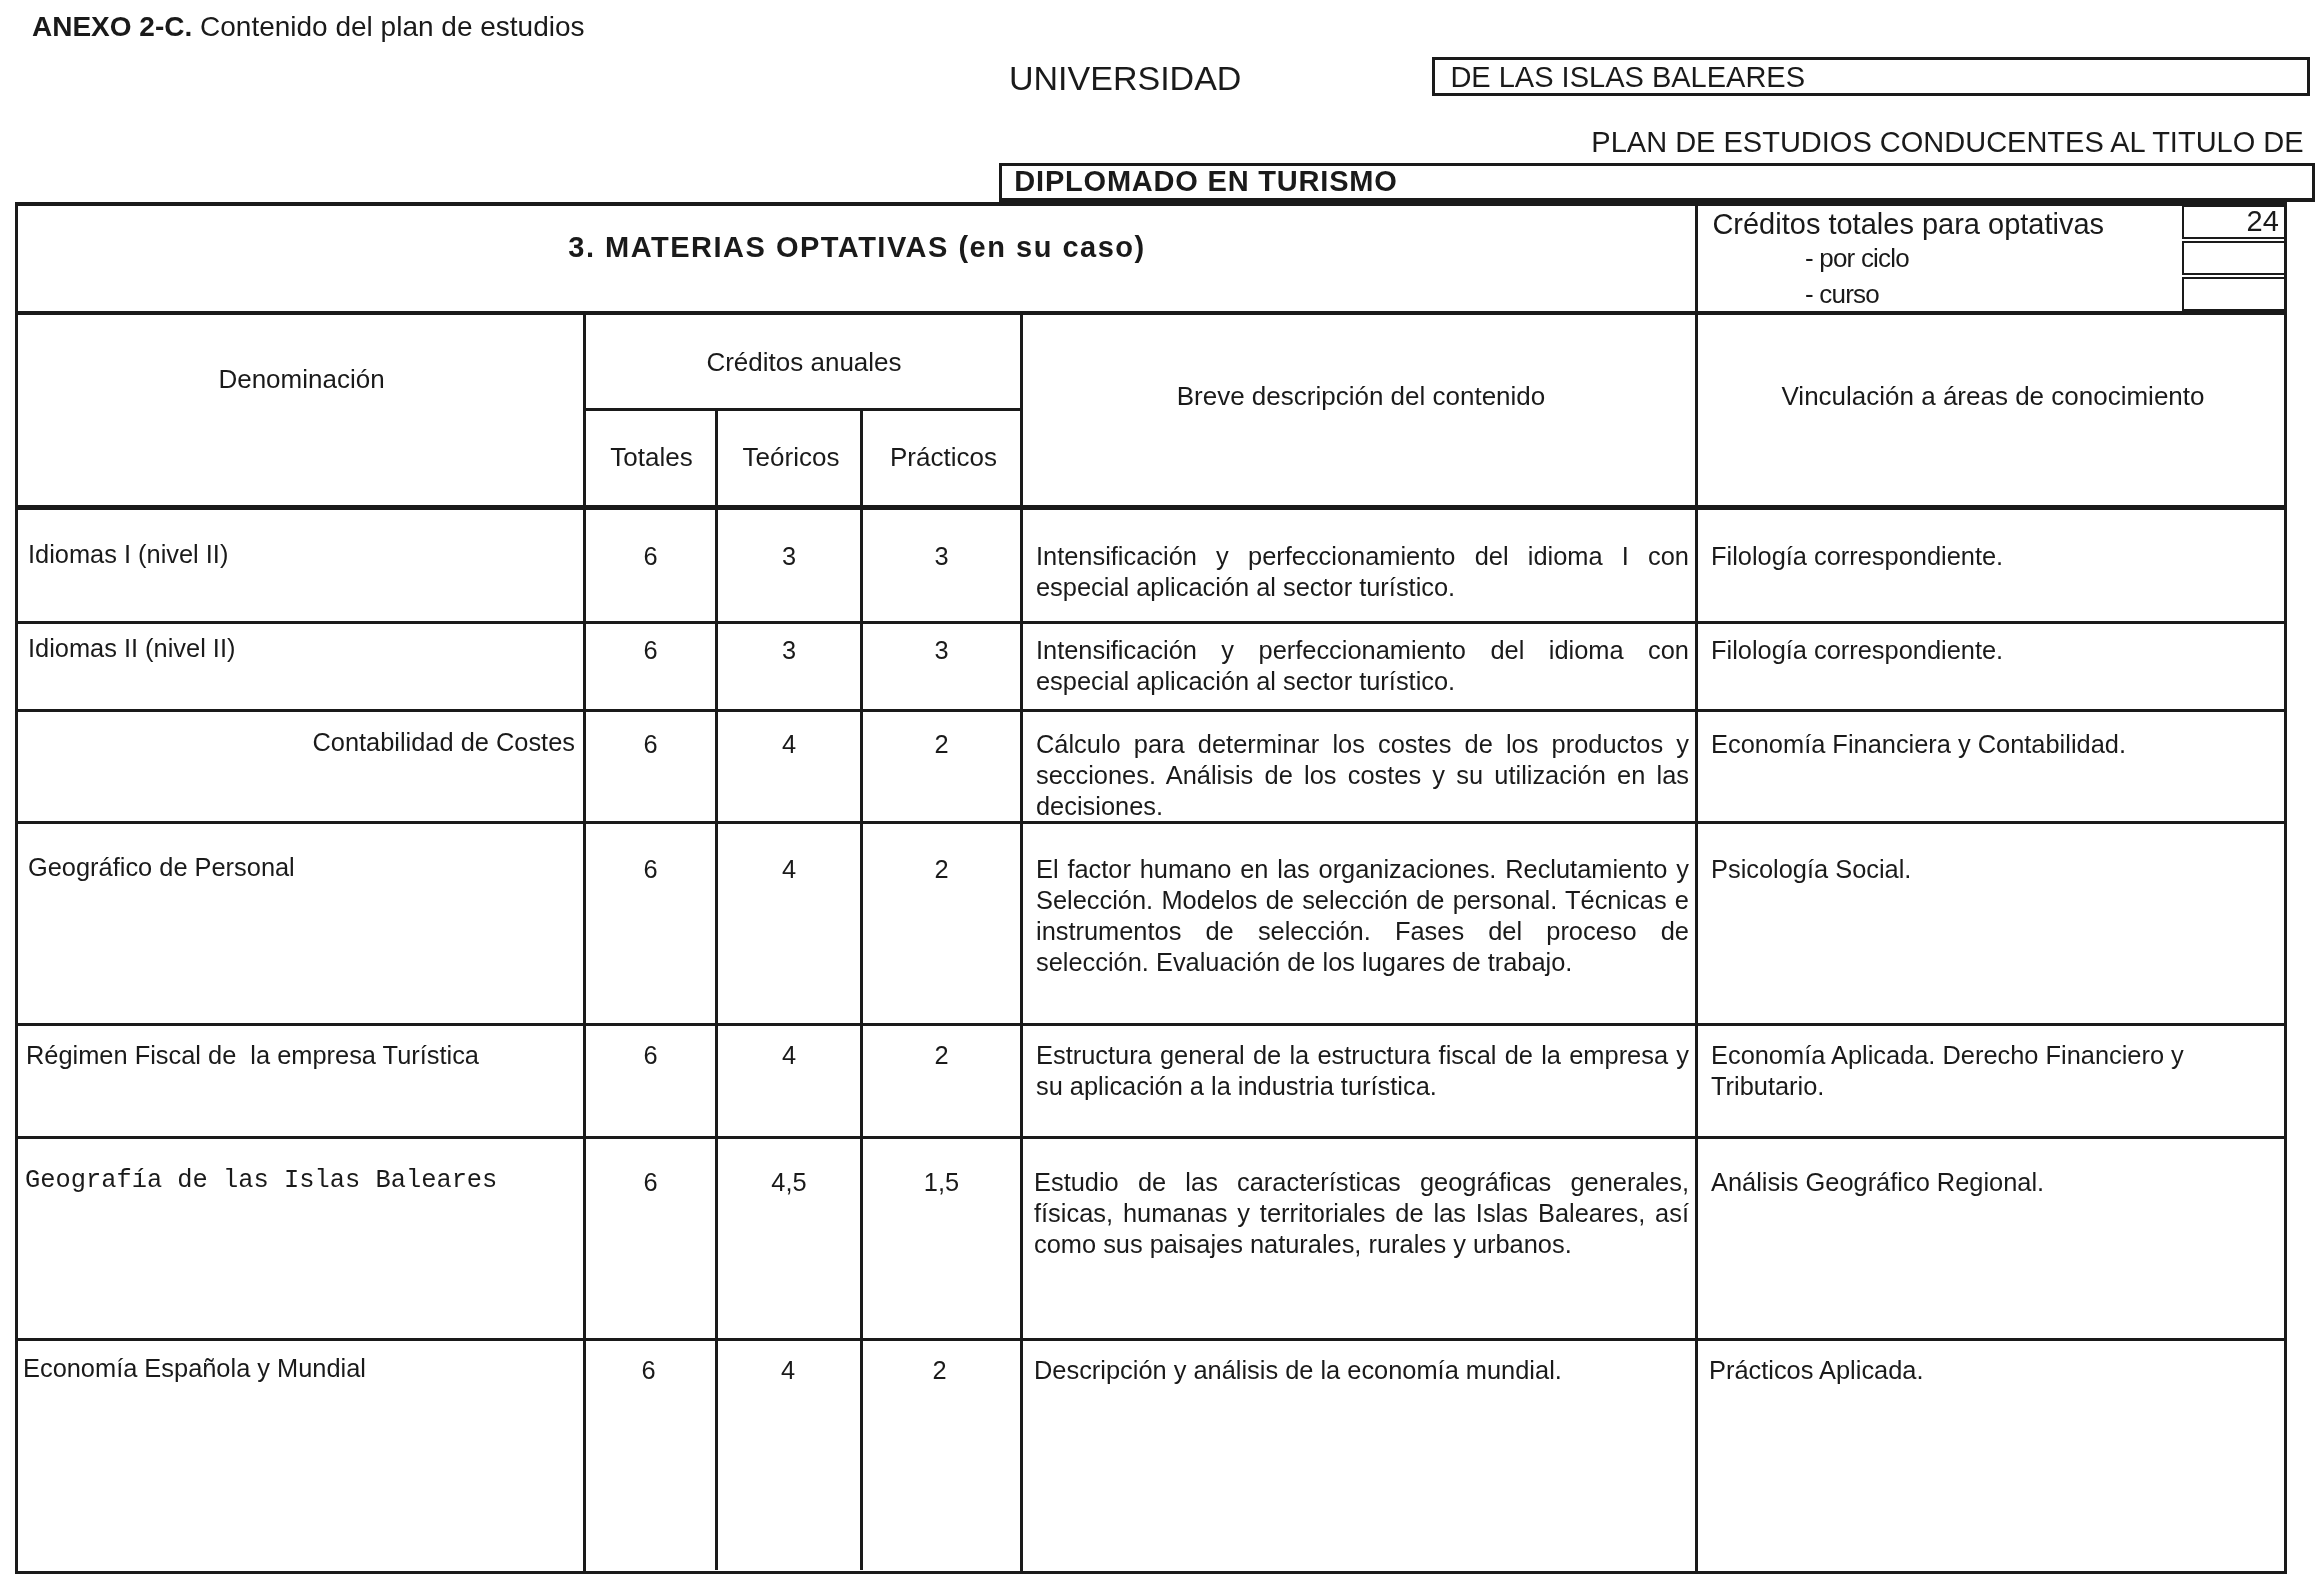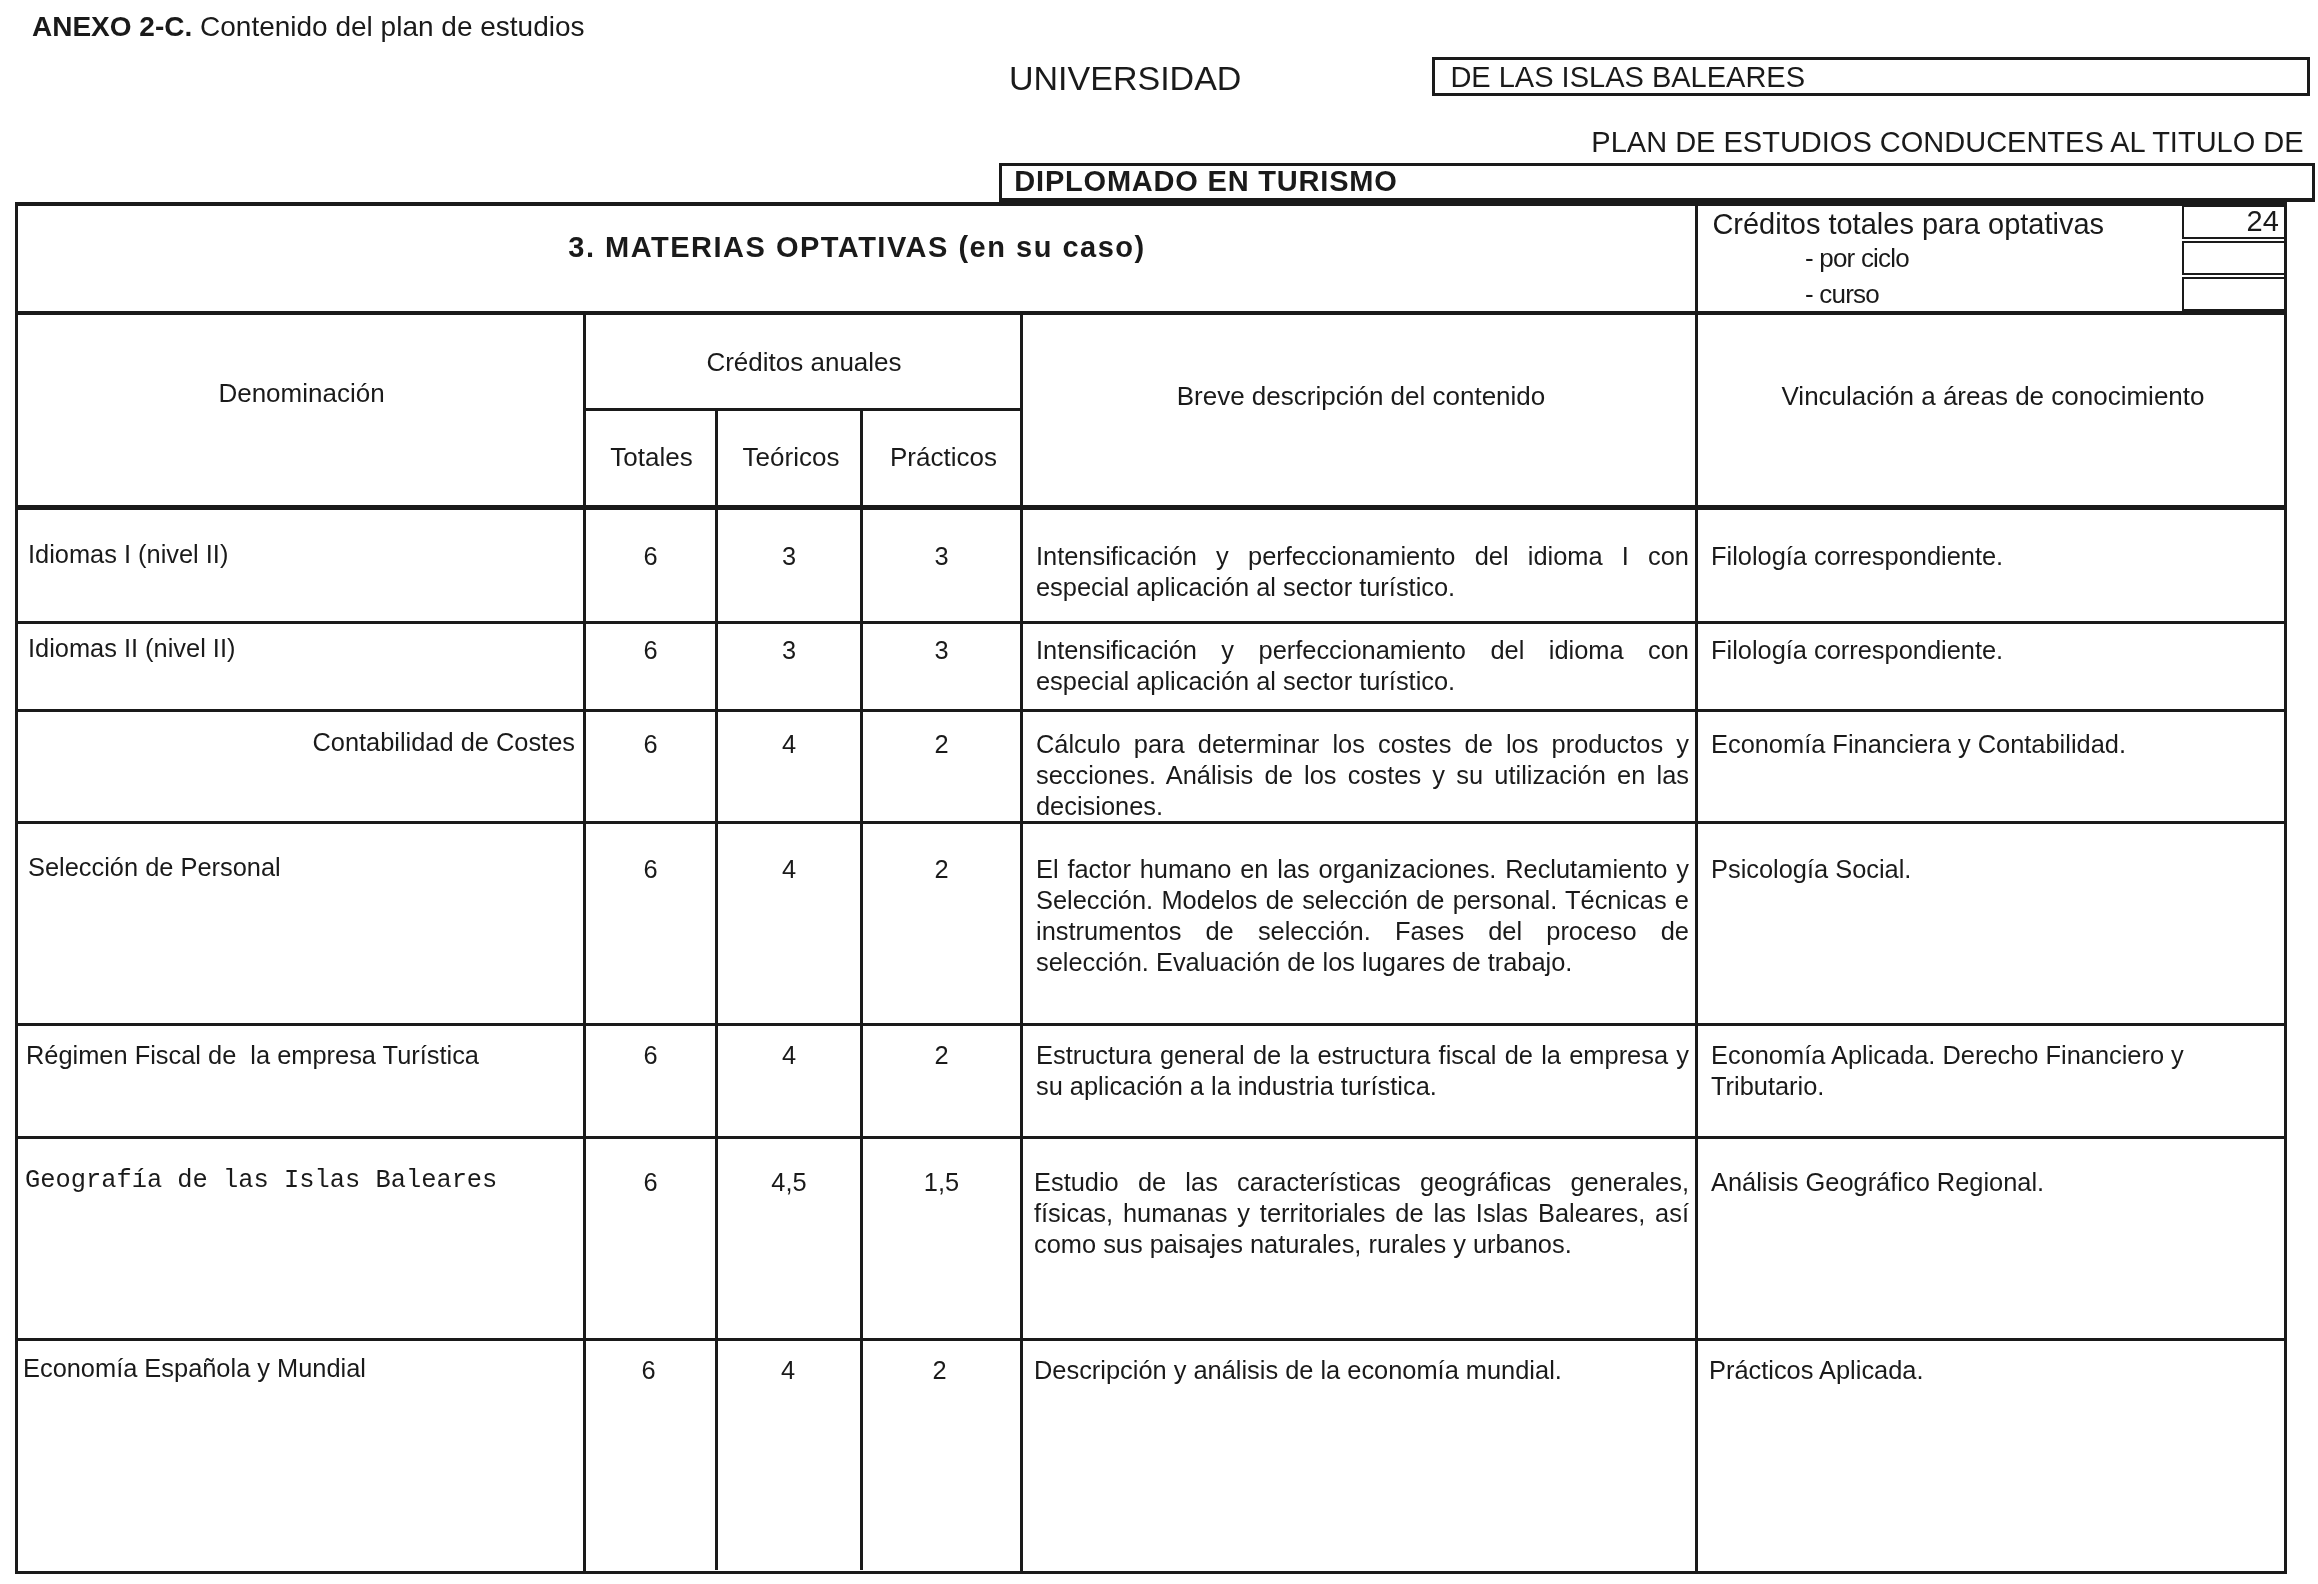--- a/index.html
+++ b/index.html
@@ -46,21 +46,21 @@
   <div class="cred-line" style="top:4.6px;">Créditos totales para optativas</div>
   <div class="cred-line" style="top:40px;left:108px;font-size:26px;letter-spacing:-0.8px;">- por ciclo</div>
   <div class="cred-line" style="top:76px;left:108px;font-size:26px;letter-spacing:-0.8px;">- curso</div>
 </div>
 <div class="cred-val" style="top:205px;padding-left:10px;">24</div>
 <div class="cred-val" style="top:241px;"></div>
 <div class="cred-val" style="top:277px;"></div>
 
 <div class="hline" style="left:15.4px;top:311px;width:2272px;height:3.9px;"></div>
 
-<div class="colhead" style="left:18.5px;top:378px;width:566px;">Denominación</div>
+<div class="colhead" style="left:18.5px;top:364px;width:566px;">Denominación</div>
 <div class="colhead" style="left:586px;top:347px;width:436px;">Créditos anuales</div>
 <div class="colhead" style="left:586px;top:442px;width:131px;">Totales</div>
 <div class="colhead" style="left:720px;top:442px;width:142px;">Teóricos</div>
 <div class="colhead" style="left:865px;top:442px;width:157px;">Prácticos</div>
 <div class="colhead" style="left:1025px;top:381px;width:672px;">Breve descripción del contenido</div>
 <div class="colhead" style="left:1700px;top:381px;width:586px;">Vinculación a áreas de conocimiento</div>
 
 <div class="hline" style="left:584px;top:408px;width:439px;"></div>
 <div class="hline" style="left:15.4px;top:505px;width:2272px;height:4.6px;"></div>
 
@@ -98,21 +98,21 @@
 <div>
   <div class="cell" style="left:28px;top:727px;width:547px;text-align:right;">Contabilidad de Costes</div>
   <div class="cell num" style="left:586px;top:729px;width:129px;">6</div>
   <div class="cell num" style="left:718px;top:729px;width:142px;">4</div>
   <div class="cell num" style="left:863px;top:729px;width:157px;">2</div>
   <div class="cell desc" style="left:1036px;top:729px;width:653px;">Cálculo para determinar los costes de los productos y secciones. Análisis de los costes y su utilización en las decisiones.</div>
   <div class="cell" style="left:1711px;top:729px;width:563px;">Economía Financiera y Contabilidad.</div>
 </div>
 
 <div>
-  <div class="cell" style="left:28px;top:852px;width:547px;">Selección de Personal</div>
+  <div class="cell" style="left:28px;top:852px;width:547px;">Geográfico de Personal</div>
   <div class="cell num" style="left:586px;top:854px;width:129px;">6</div>
   <div class="cell num" style="left:718px;top:854px;width:142px;">4</div>
   <div class="cell num" style="left:863px;top:854px;width:157px;">2</div>
   <div class="cell desc" style="left:1036px;top:854px;width:653px;">El factor humano en las organizaciones. Reclutamiento y Selección. Modelos de selección de personal. Técnicas e instrumentos de selección. Fases del proceso de selección. Evaluación de los lugares de trabajo.</div>
   <div class="cell" style="left:1711px;top:854px;width:563px;">Psicología Social.</div>
 </div>
 
 <div>
   <div class="cell" style="left:26px;top:1040px;width:555px;white-space:pre;">Régimen Fiscal de  la empresa Turística</div>
   <div class="cell num" style="left:586px;top:1040px;width:129px;">6</div>

